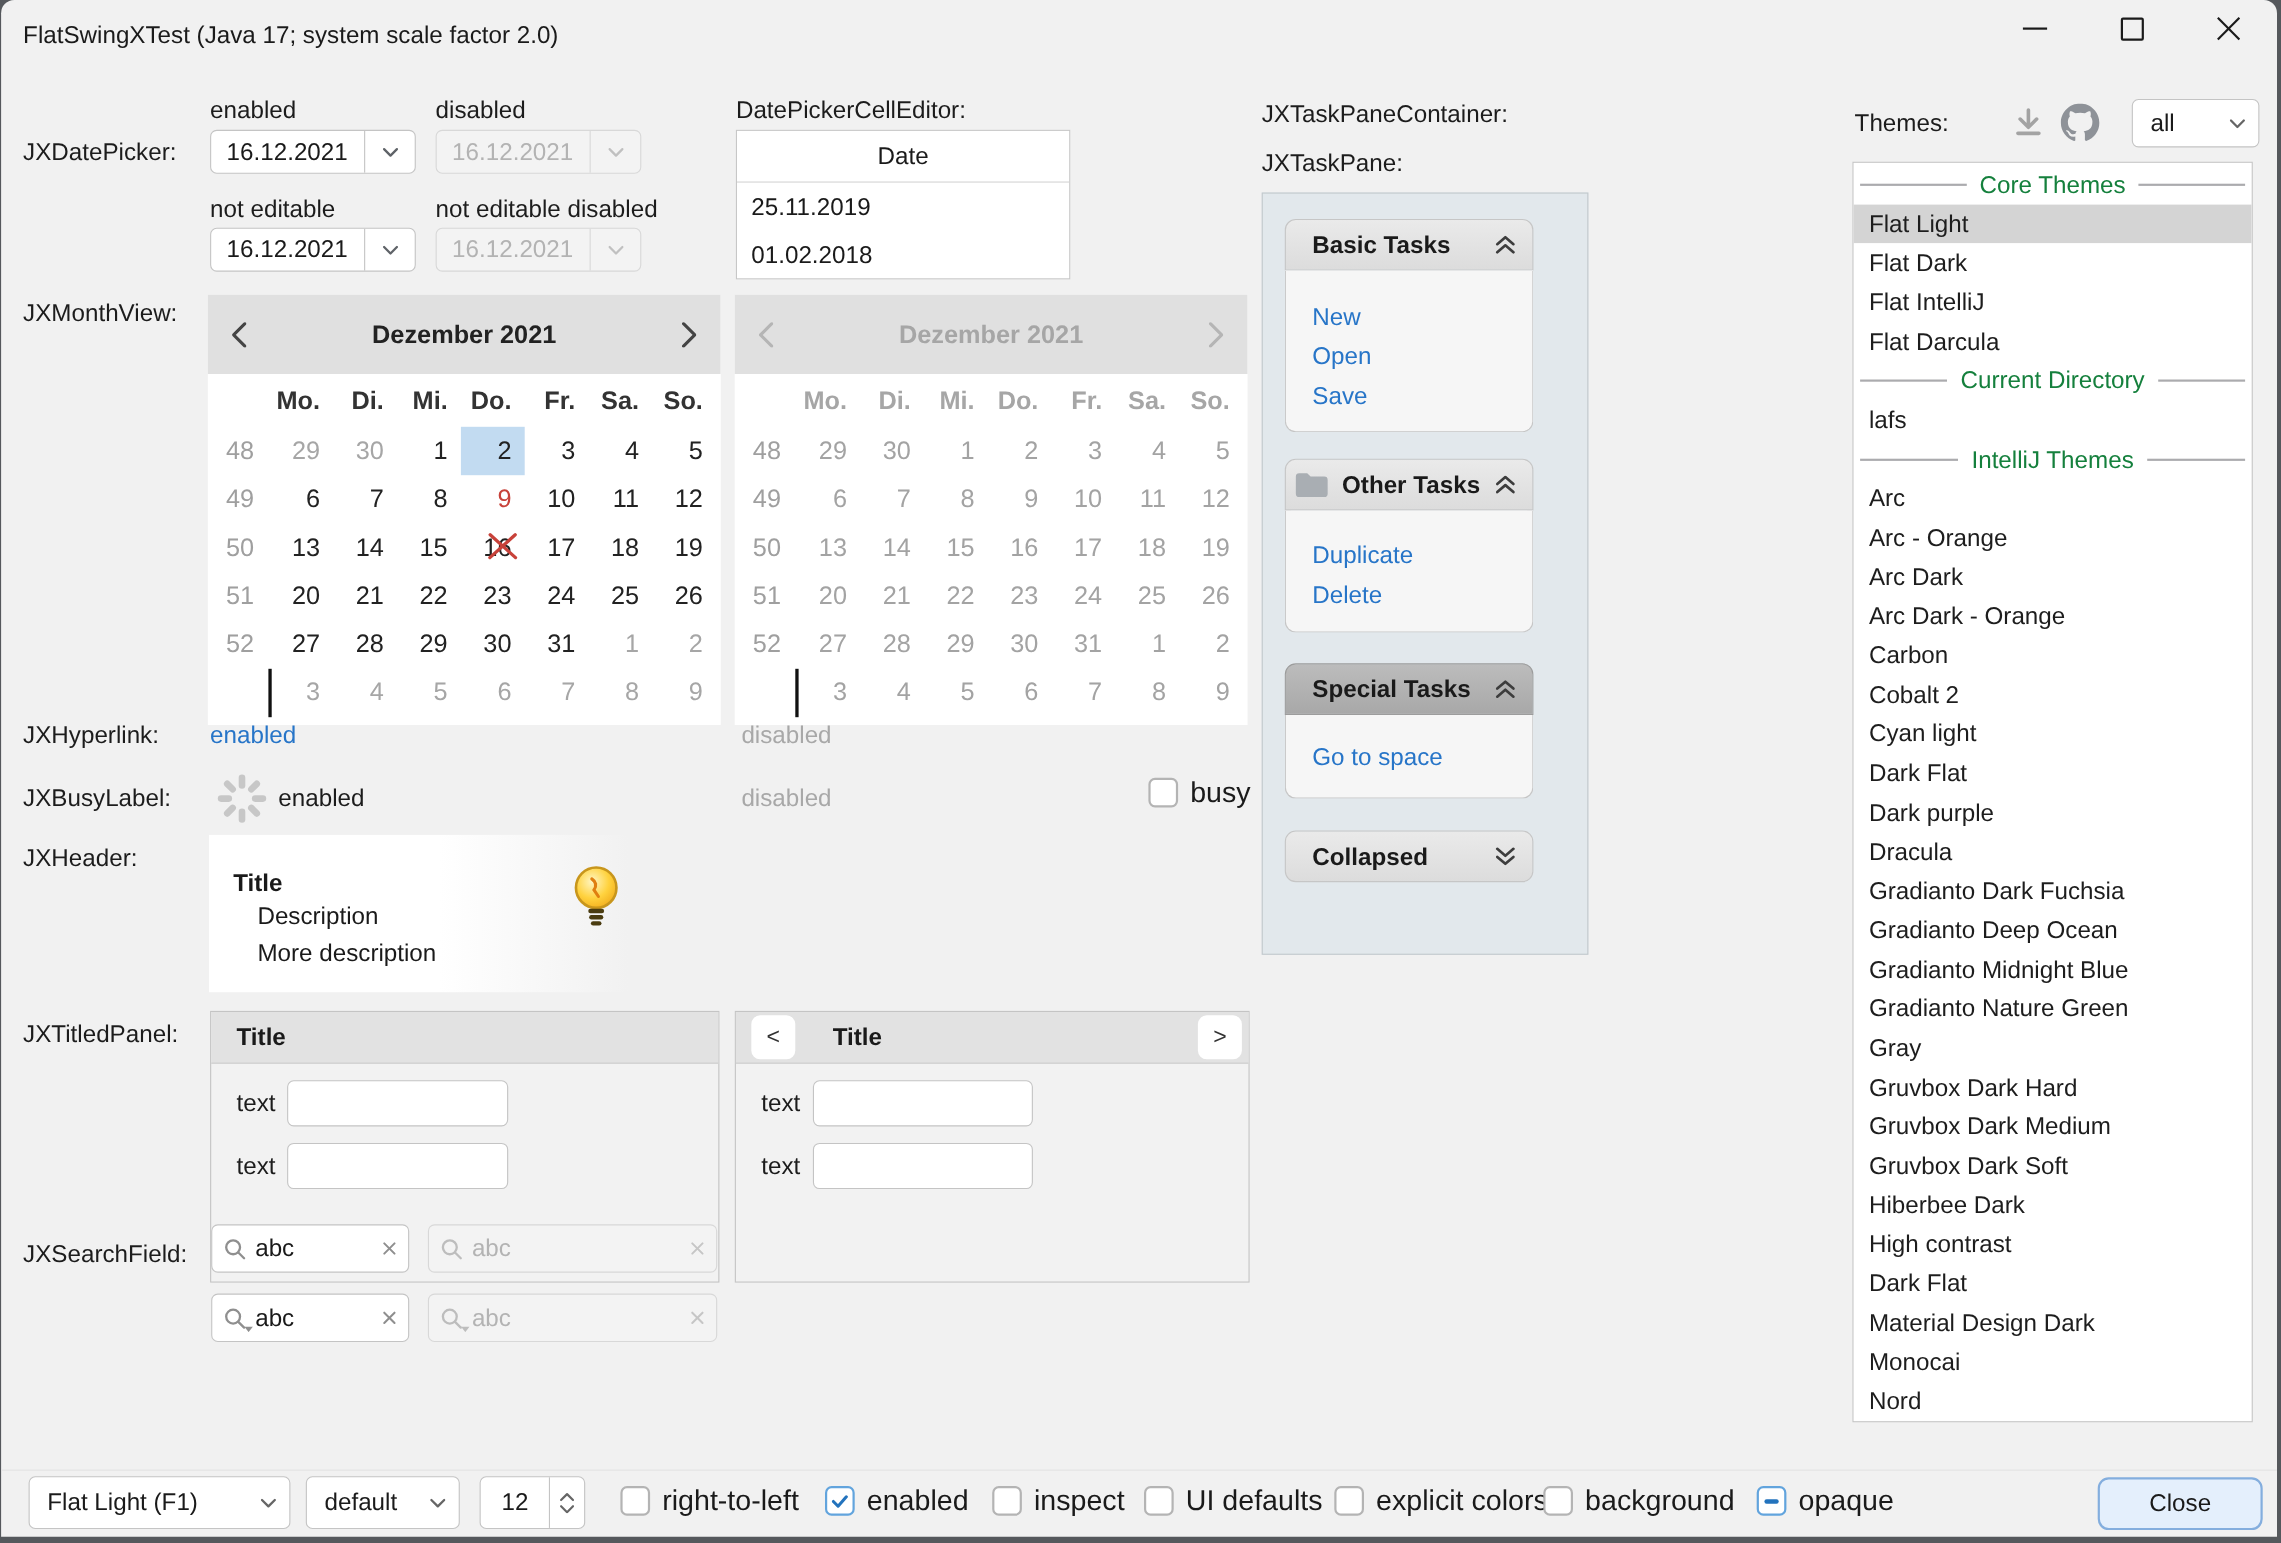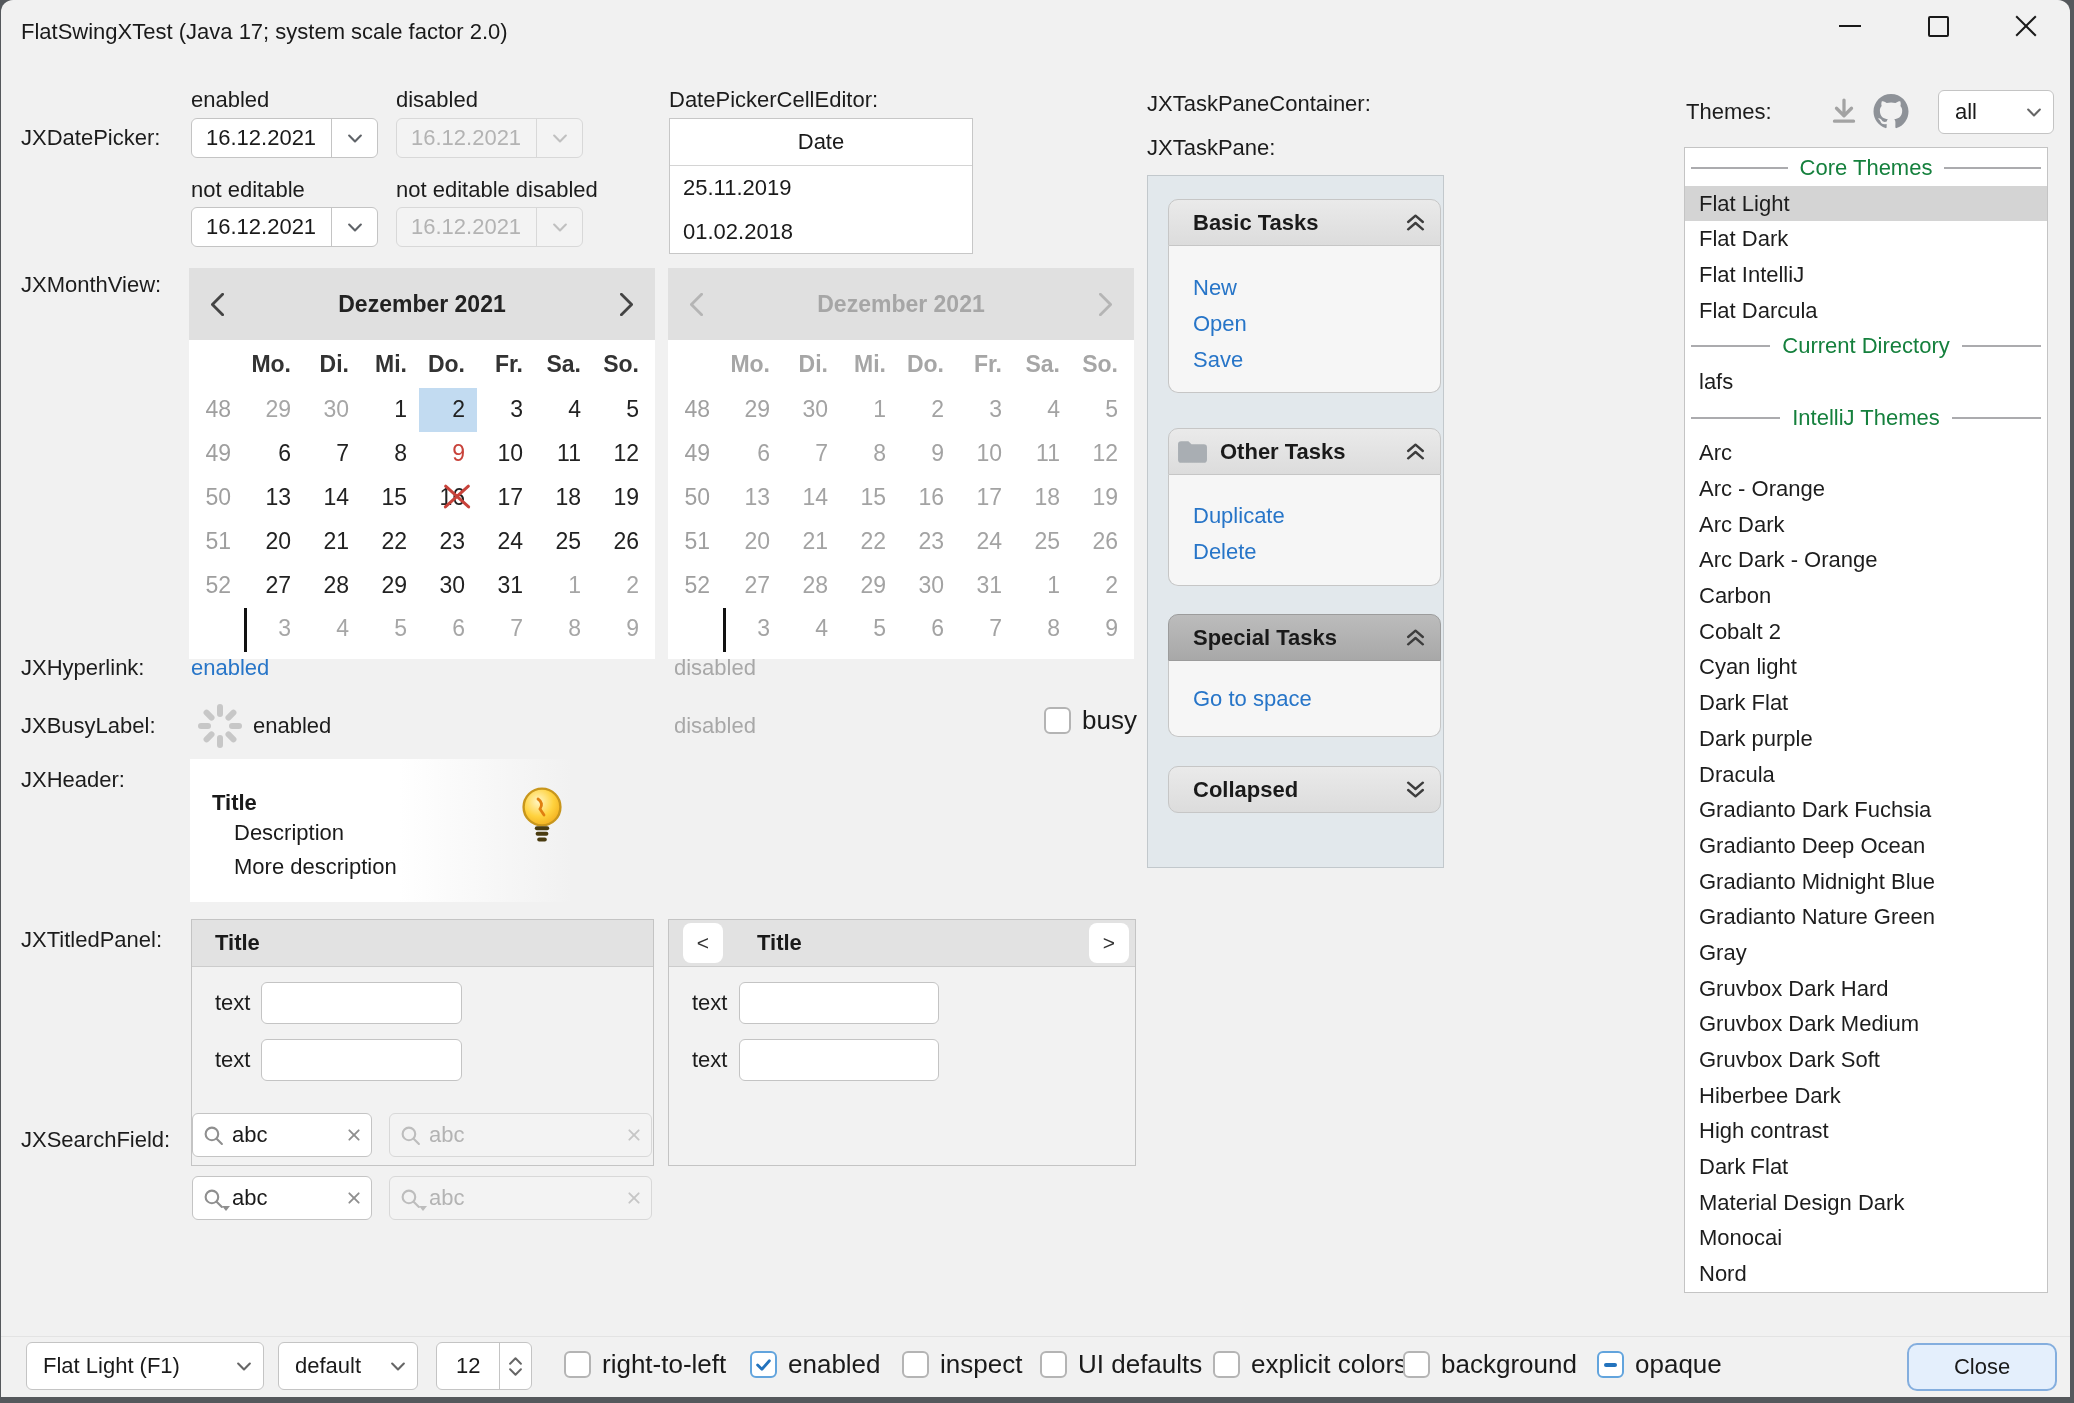--- a/index.html
+++ b/index.html
@@ -81,21 +81,21 @@
   .s-ico{position:relative;display:flex;}
   .search svg{display:block;}
   .search circle,.search line{stroke:#8f8f8f;}
   .search.dis circle,.search.dis line{stroke:#bdbdbd;}
   .search.dis .s-clear line{stroke:#c6c6c6;}
   .s-drop{position:absolute;right:-6px;bottom:-2px;}
   .s-drop polygon{fill:#8f8f8f;}
   .search.dis .s-drop polygon{fill:#bdbdbd;}
   
   .tp-container{position:absolute;background:var(--tpbg,#e2e8ec);border:1px solid #c2c8cc;box-sizing:border-box;}
-  .tp{width:273px;margin-left:20px;box-sizing:border-box;}
+  .tp{width:226px;margin-left:20px;box-sizing:border-box;}
   .tp-header{height:47px;border:1px solid #c6c6c6;border-radius:10px 10px 0 0;
       background:linear-gradient(#eaeaea,#dcdcdc);display:flex;align-items:center;
       padding:0 14px 0 24px;box-sizing:border-box;}
   .tp.with-icon .tp-header{padding-left:8px;}
   .tp.collapsed .tp-header{border-radius:10px;}
   .tp.special .tp-header{background:linear-gradient(#bcbcbc,#a8a8a8);border-color:#9c9c9c;}
   .tp-title{flex:1;font-size:22px;font-weight:700;color:#1a1a1a;}
   .tp-folder{margin-right:12px;}
   .tp-chev polyline{stroke:#3d3d3d;stroke-width:2.3;fill:none;stroke-linecap:round;stroke-linejoin:round;}
   .tp-content{background:#f6f6f6;border:1px solid #c6c6c6;border-top:none;border-radius:0 0 10px 10px;
@@ -486,21 +486,21 @@
                 <polyline points="3,7.5 10,1.5 17,7.5"></polyline>
                 <polyline points="3,14.5 10,8.5 17,14.5"></polyline>
               </svg>
             </div>
             <div class="tp-content" style="height: 147px; padding-top: 24px;">
               <a class="tp-link">New</a>
               <a class="tp-link">Open</a>
               <a class="tp-link">Save</a>
             </div>
           </section>
-          <section class="tp with-icon" style="margin-top: 35px;">
+          <section class="tp with-icon" style="margin-top: 24px;">
             <div class="tp-header">
               <svg class="tp-folder" width="31" height="24" viewBox="0 0 30 23">
                 <path d="M1 4 a3 3 0 0 1 3-3 h7 l3 3 h12 a3 3 0 0 1 3 3 v12 a3 3 0 0 1 -3 3 H4 a3 3 0 0 1 -3 -3 z" fill="#a9aeb3"></path>
               </svg>
               <span class="tp-title">Other Tasks</span>
               <svg class="tp-chev" width="21" height="17" viewBox="0 0 20 16">
                 <polyline points="3,7.5 10,1.5 17,7.5"></polyline>
                 <polyline points="3,14.5 10,8.5 17,14.5"></polyline>
               </svg>
             </div>

